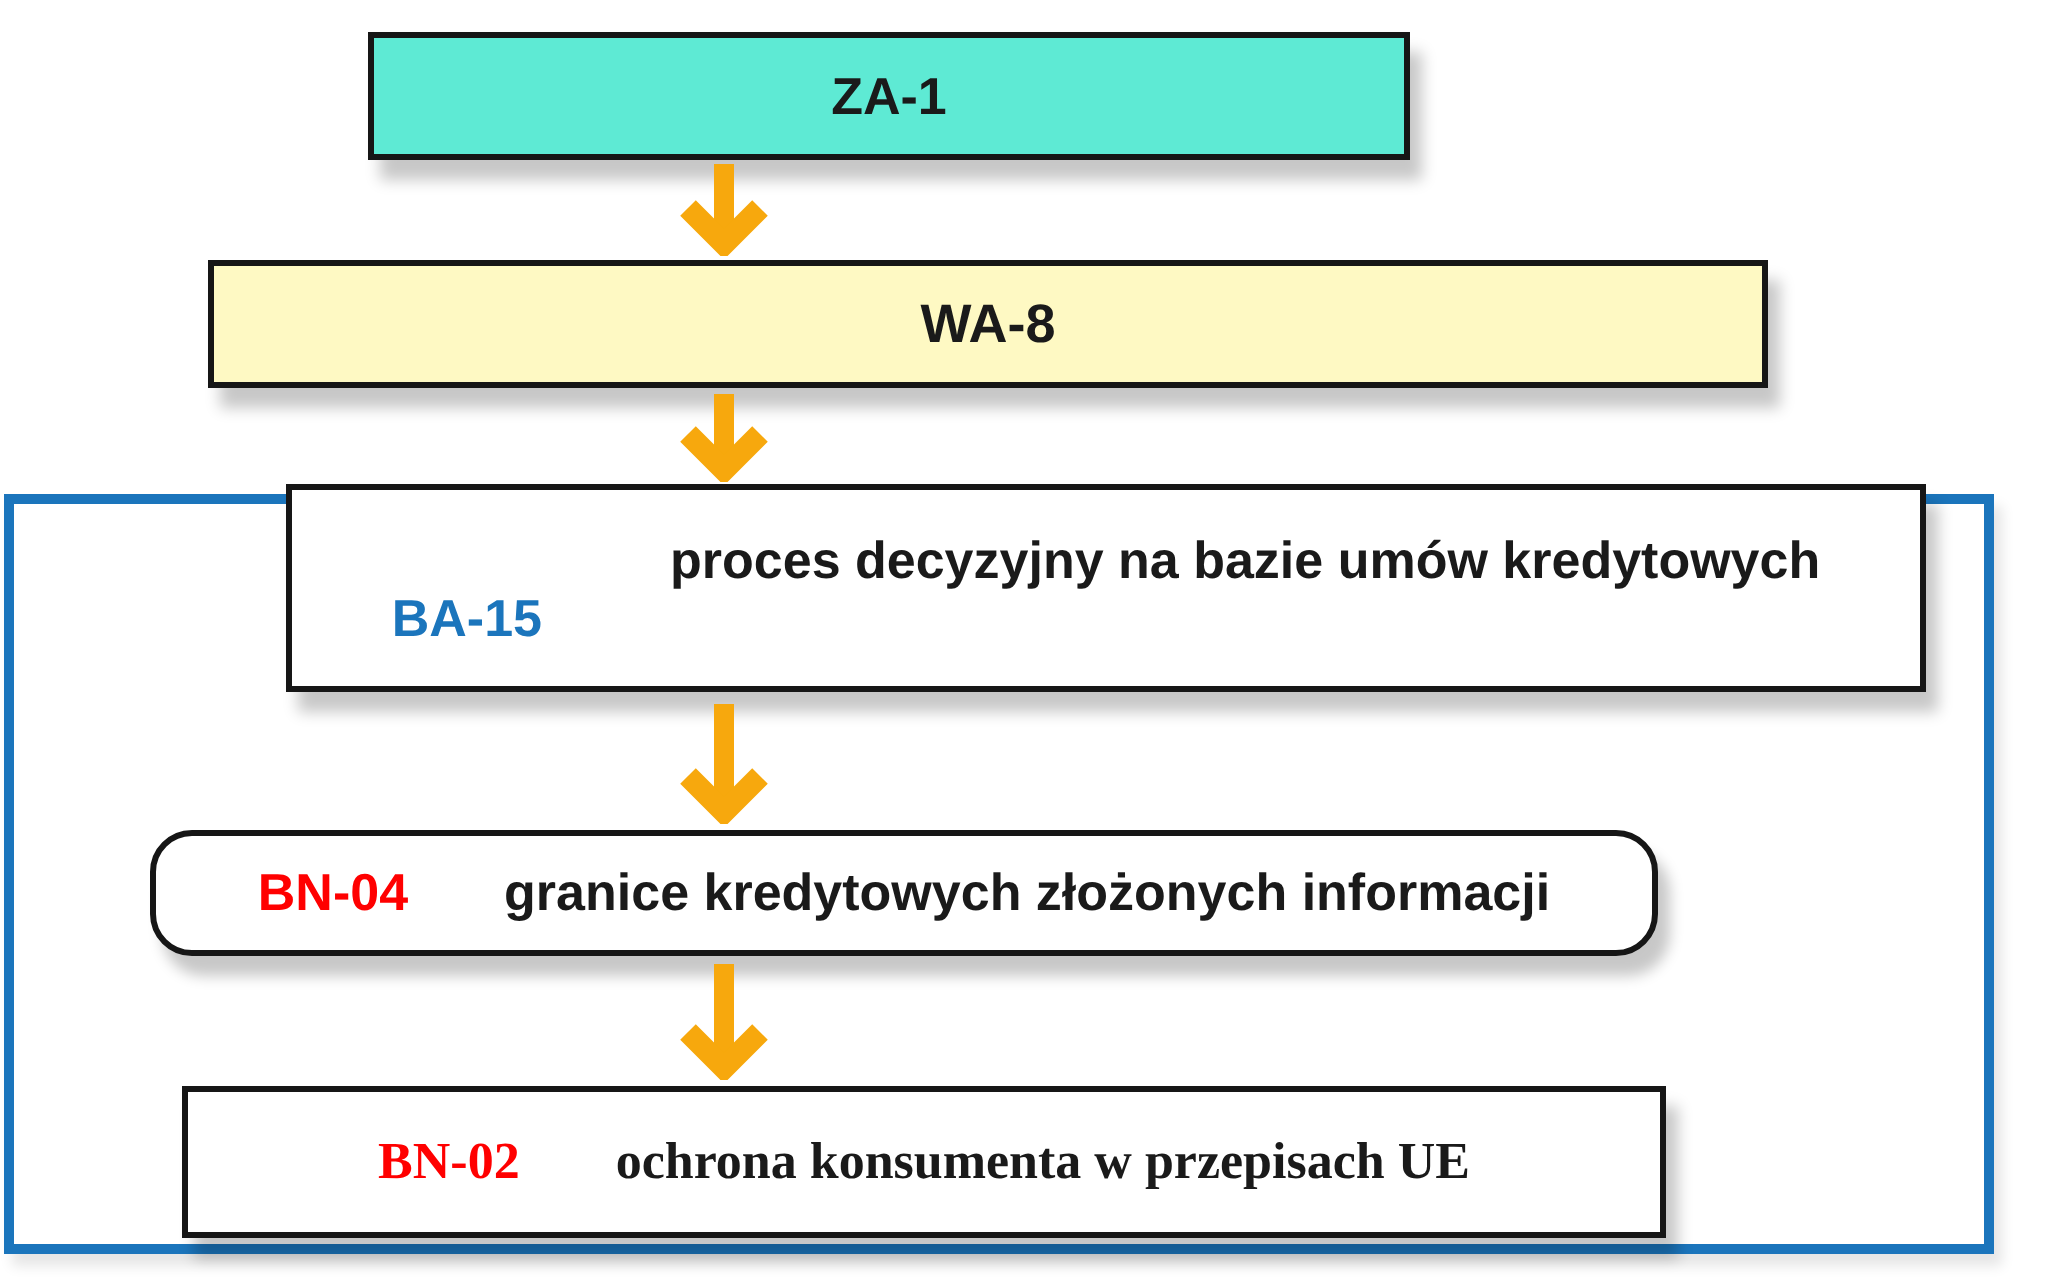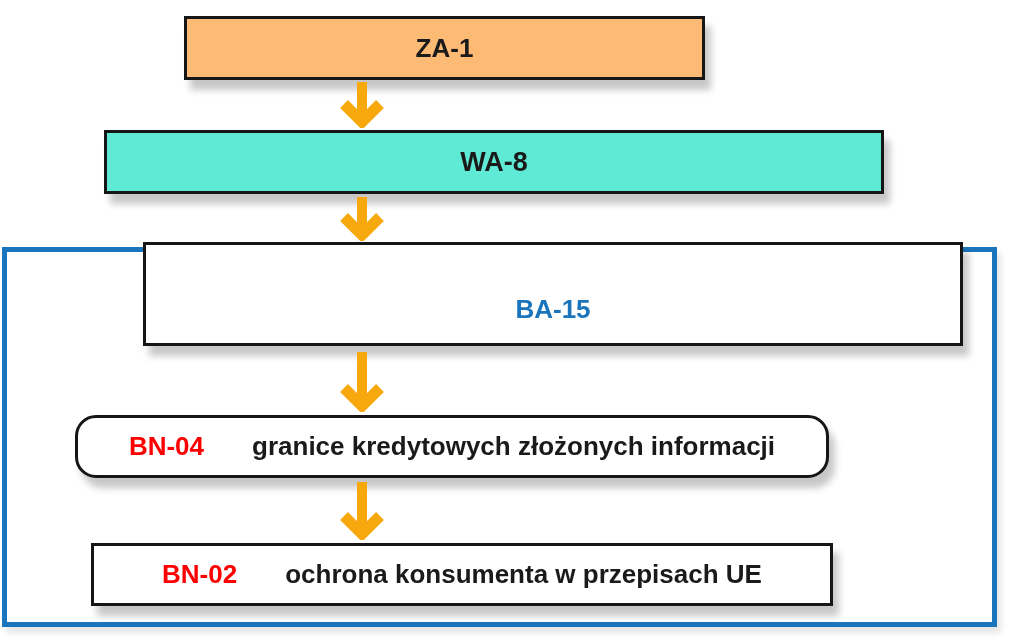--- a/index.html
+++ b/index.html
@@ -40,61 +40,62 @@
   .box .code { font-weight: bold; }
   .box1 { left: 184px; top: 16px;  width: 521px; height: 64px; }
   .box2 { left: 104px; top: 130px; width: 780px; height: 64px; font-size: 27px; }
   .box3 {
     left: 143px; top: 242px; width: 820px; height: 104px;
     flex-direction: column; gap: 0; line-height: 42px;
   }
   .box3 .row { display: flex; gap: 64px; }
   .box3 .line2 { text-align: center; }
   .box4 { left: 75px; top: 415px; width: 754px; height: 63px; border-radius: 21px; }
-  .box5 { left: 91px; top: 543px; width: 742px; height: 63px; }
+  .box5 { left: 91px; top: 543px; width: 742px; height: 76px; font-family: Liberation Serif, serif; }
   .arrow { position: absolute; z-index: 3; }
   .arrow line, .arrow polyline {
     stroke: var(--arrow-color, #f7a80d);
     fill: none;
   }
   .arrow line { stroke-width: 10; }
   .arrow polyline { stroke-width: 11; stroke-linejoin: miter; }
   .arrow1 { left: 338px; top: 82px; }
   .arrow2 { left: 338px; top: 197px; }
   .arrow3 { left: 338px; top: 352px; }
   .arrow4 { left: 338px; top: 482px; }
 </style>
 </head>
 <body>
 
 <div class="canvas">
 
   <div class="group-frame"></div>
 
-  <div class="box box1" style="background: #fdba74; gap: 20px;">
+  <div class="box box1" style="background: #5eead4; gap: 20px;">
     <span class="code" style="color: rgb(26, 26, 26);">ZA-1</span>
   </div>
 
   <svg class="arrow arrow1" width="48" height="46" viewBox="0 0 48 46">
     <line x1="24" y1="0" x2="24" y2="33"></line>
     <polyline points="6,22 24,40 42,22"></polyline>
   </svg>
 
-  <div class="box box2" style="background: #5eead4;">
+  <div class="box box2" style="background: #fef9c3;">
     <span class="code" style="color: rgb(26, 26, 26);">WA-8</span>
   </div>
 
   <svg class="arrow arrow2" width="48" height="44" viewBox="0 0 48 44">
     <line x1="24" y1="0" x2="24" y2="31"></line>
     <polyline points="6,20 24,38 42,20"></polyline>
   </svg>
 
   <div class="box box3" style="background: rgb(255, 255, 255);">
     <div class="row">
       <span class="code" style="color: rgb(27, 117, 188); margin-top: 29px;">BA-15</span>
+      <span class="label">proces decyzyjny na bazie umów kredytowych</span>
     </div>
   </div>
 
   <svg class="arrow arrow3" width="48" height="60" viewBox="0 0 48 60">
     <line x1="24" y1="0" x2="24" y2="47"></line>
     <polyline points="6,36 24,54 42,36"></polyline>
   </svg>
 
   <div class="box box4" style="background: rgb(255, 255, 255);">
     <span class="code" style="color: rgb(255, 0, 0);">BN-04</span>

